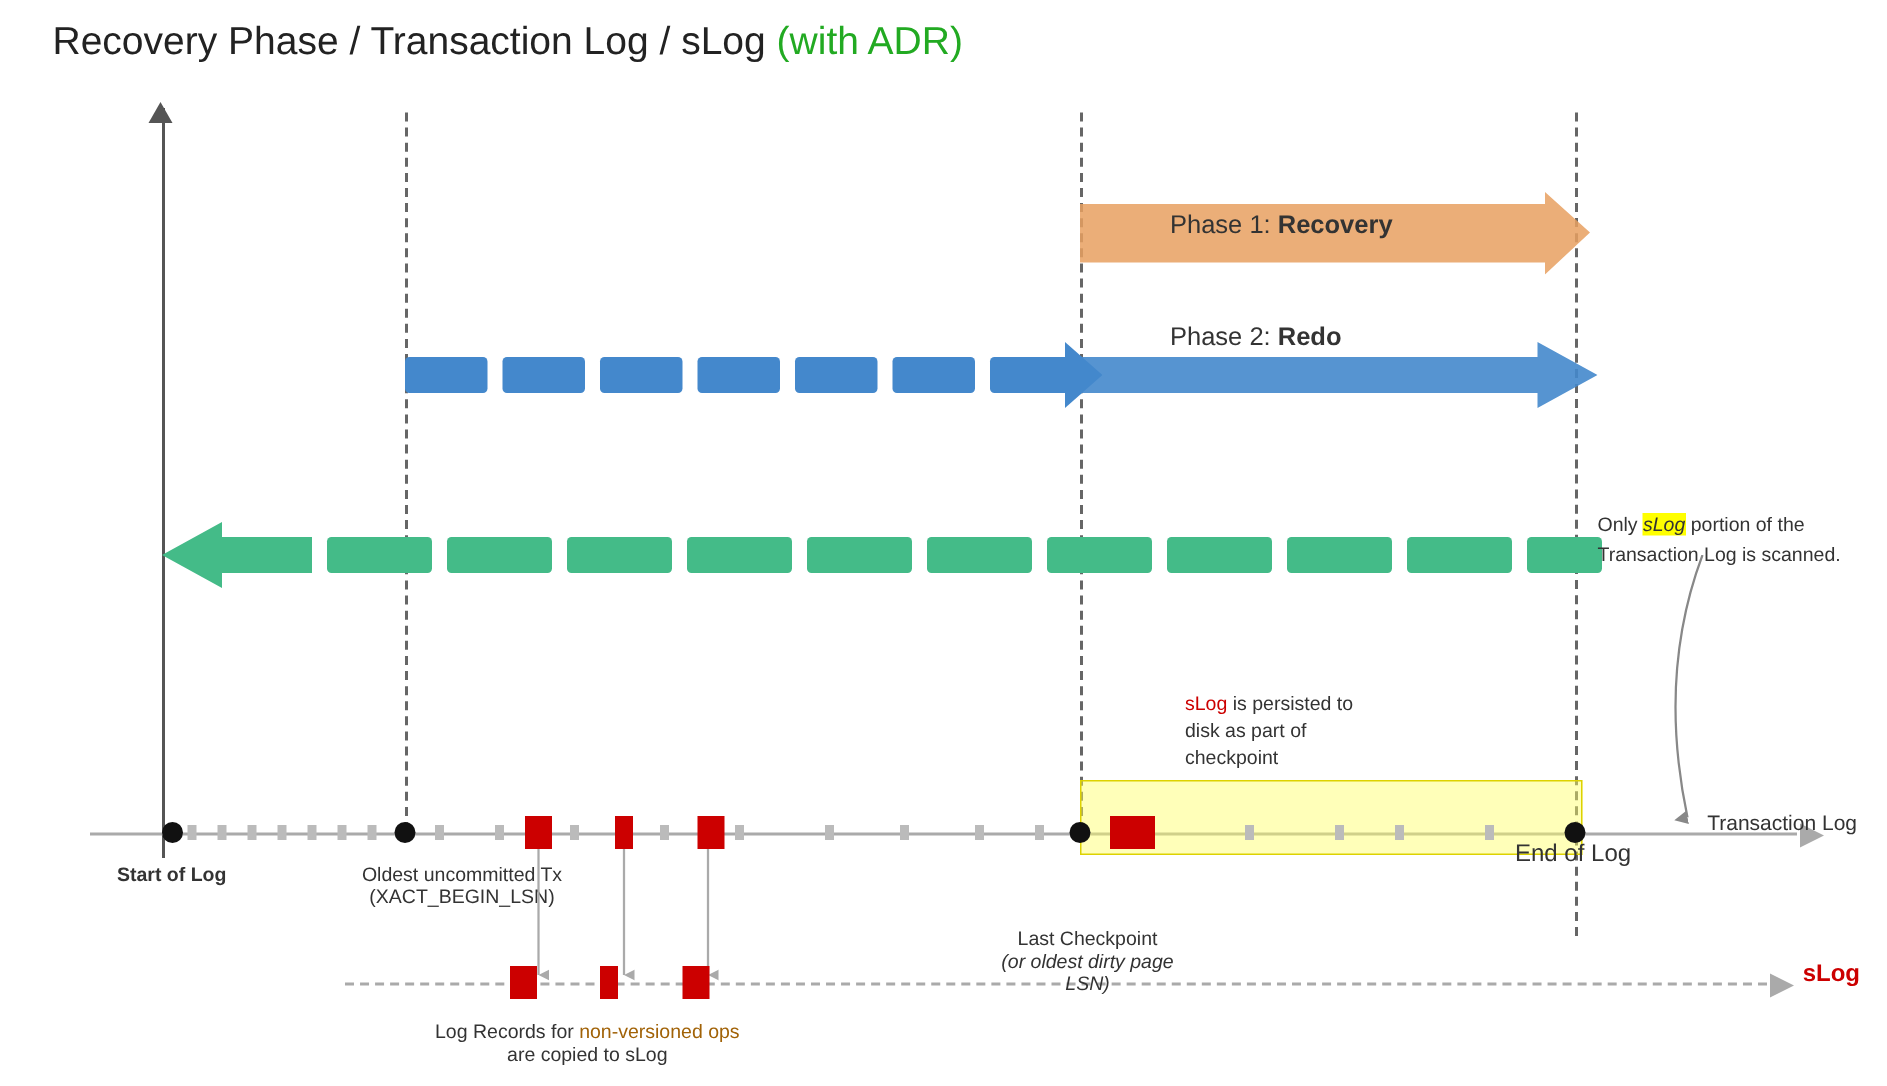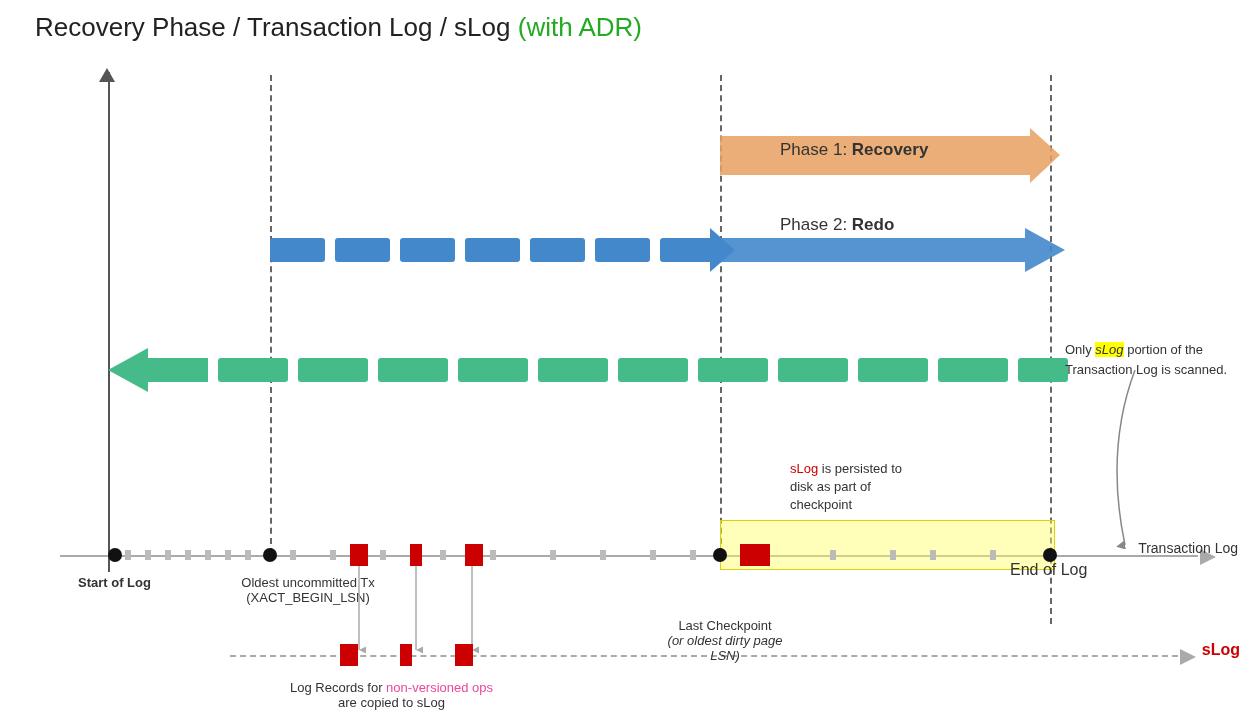--- a/index.html
+++ b/index.html
@@ -317,21 +317,21 @@
 
   <svg style="position:absolute;left:465px;top:566px;" width="14" height="90" viewBox="0 0 14 90">
     <line x1="7" y1="0" x2="7" y2="84" stroke="#aaa" stroke-width="1.5" marker-end="url(#arrowDown)"></line>
   </svg>
 
   <div class="slog-red-block" style="left:340px; width:18px;"></div>
   <div class="slog-red-block" style="left:400px; width:12px;"></div>
   <div class="slog-red-block" style="left:455px; width:18px;"></div>
 
   <div class="label" style="top:680px; left:290px; font-size:13px; text-align:center;">
-    Log Records for <span style="color:#ec4899;">non-versioned ops</span><br>are copied to sLog
+    Log Records for <span style="color:#a16207;">non-versioned ops</span><br>are copied to sLog
   </div>
 
   <div class="annotation" style="top:460px; left:790px; font-size:13px; width:160px;">
     <span style="color:#cc0000;">sLog</span> is persisted to<br>disk as part of<br>checkpoint
   </div>
 
   <div class="annotation" style="top:340px; left:1065px; font-size:13px; width:185px; line-height:1.5;">
     Only <span class="highlight-yellow">sLog</span> portion of the<br>Transaction Log is scanned.
   </div>
 

